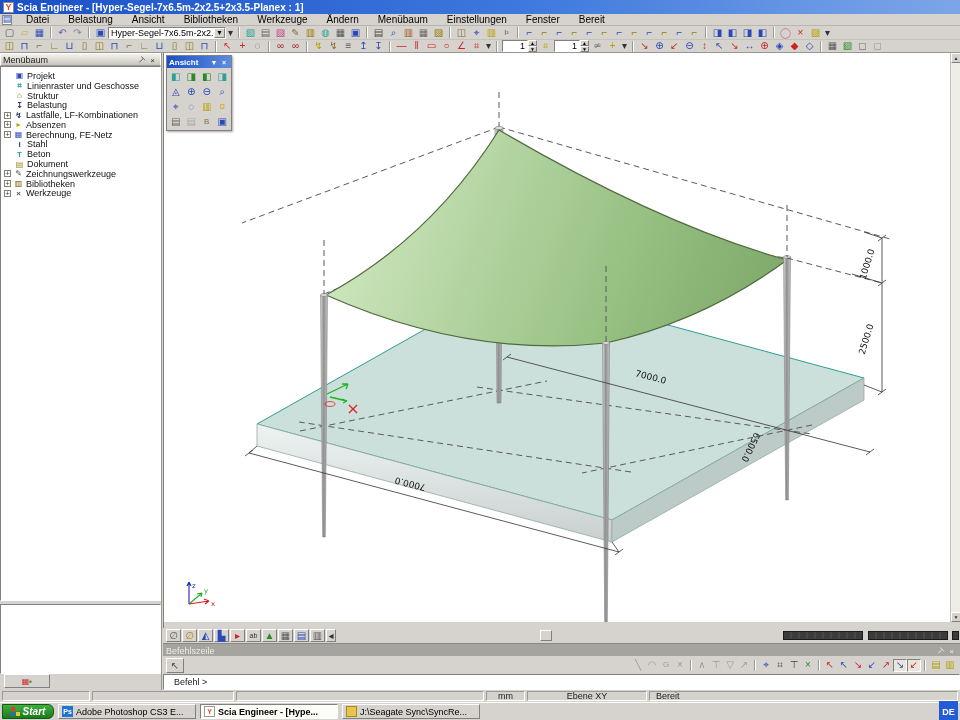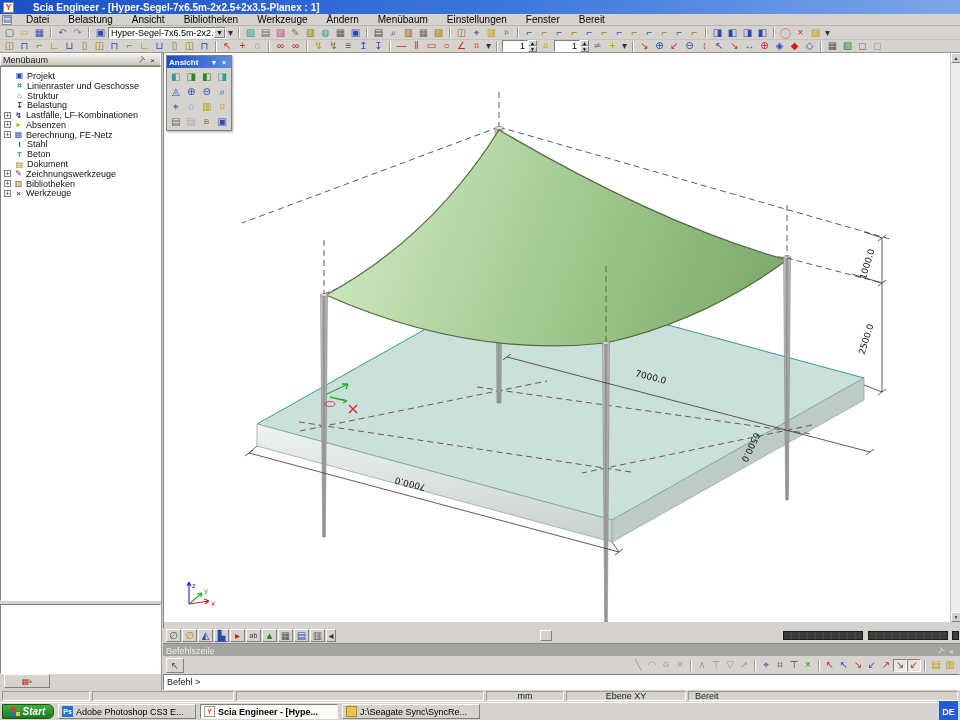--- a/index.html
+++ b/index.html
@@ -2,21 +2,21 @@
 <html><head>
 <meta charset="utf-8">
 <style>
   html,body{margin:0;padding:0;background:#555;}
   *{box-sizing:border-box;}
   #screen{position:relative;width:960px;height:720px;background:#d6d3ce;
     font-family:"Liberation Sans","DejaVu Sans",sans-serif;font-size:11px;color:#000;overflow:hidden;}
   
   #titlebar{position:absolute;left:0;top:0;width:960px;height:14px;
     background:linear-gradient(90deg,#1a50c8,#3e79dd 55%,#7da6e8);display:flex;align-items:center;padding:0 3px;}
-  #titlebar .ttl{color:#fff;font-weight:bold;font-size:10px;white-space:nowrap;margin-left:19px;}
+  #titlebar .ttl{color:#fff;font-weight:bold;font-size:10px;white-space:nowrap;margin-left:3px;}
   .applogo{width:11px;height:11px;background:#fff;border:1px solid #888;color:#d42;font-size:9px;font-weight:bold;
     display:inline-flex;align-items:center;justify-content:center;line-height:1;}
   
   #menubar{position:absolute;left:0;top:14px;width:960px;height:12px;background:#d6d3ce;
     border-bottom:1px solid #b9b6af;display:flex;align-items:center;padding:0 2px;gap:1px;}
   #menubar .mi{padding:8px 5px;font-size:10px;cursor:default;margin-left:8px;}
   
   .tbrow{position:absolute;left:0;width:960px;background:#d6d3ce;display:flex;align-items:center;padding:0 2px;overflow:hidden;}
   #tb1{top:26px;height:14px;border-bottom:1px solid #c5c2bb;}
   #tb2{top:40px;height:13px;border-bottom:1px solid #9a9790;}
@@ -83,21 +83,21 @@
   #cmdhdr{height:13px;background:#a5a49e;display:flex;align-items:flex-end;padding:0 3px;border-top:1px solid #8b8a84;}
   #cmdhdr .ct{color:#ececec;font-size:9px;}
   #cmdhdr .sp{flex:1;}
   #cmdhdr .pbtn{color:#efefef;}
   #cmdbody{height:18px;background:#d6d3ce;display:flex;align-items:center;padding:0 3px;}
   #cursorbtn{width:18px;height:15px;border:1px solid;border-color:#fff #808080 #808080 #fff;
     display:flex;align-items:center;justify-content:center;font-size:10px;color:#444;background:#d6d3ce;}
   #snapbar{margin-left:auto;display:flex;align-items:center;}
   #snapbar .tbtn{width:14px;}
   #cmdinput{height:16px;margin:0;background:#fff;border:1px solid;border-color:#808080 #fff #fff #808080;
-    font-size:9px;display:flex;align-items:center;padding-left:3px;color:#222;}
+    font-size:9px;display:flex;align-items:center;padding-left:10px;color:#222;}
   
   #statusbar{position:absolute;left:0;top:690px;width:960px;height:12px;background:#d6d3ce;display:flex;gap:2px;padding:1px 2px 0 2px;}
   .scell{border:1px solid;border-color:#9a9a94 #fff #fff #9a9a94;font-size:9px;display:flex;align-items:center;
     justify-content:center;height:10px;color:#222;}
   
   #taskbar{position:absolute;left:0;top:702px;width:960px;height:18px;background:#d6d3ce;border-top:1px solid #fff;
     display:flex;align-items:center;padding:0 2px;gap:4px;}
   #startbtn{width:52px;height:15px;background:linear-gradient(#3fae3f,#1d7a1d);border:1px solid #135a13;border-radius:0 6px 6px 0;
     color:#fff;font-weight:bold;font-style:italic;font-size:10px;display:flex;align-items:center;justify-content:center;gap:3px;}
   .winflag{display:grid;grid-template-columns:4px 4px;grid-template-rows:4px 4px;gap:1px;}
@@ -844,21 +844,21 @@
         <span>Befehl &gt;</span>
       </div>
 
     </div>
   </div>
 
   <div id="statusbar">
       <span class="scell" style="width: 88px;"></span>
       <span class="scell" style="width: 142px;"></span>
       <span class="scell" style="width: 248px;"></span>
-      <span class="scell" style="width: 78px;">mm</span>
+      <span class="scell" style="width: 39px;">mm</span>
       <span class="scell" style="width: 120px;">Ebene XY</span>
       <span class="scell" style="flex: 1 1 0%; justify-content: flex-start; padding-left: 6px;">Bereit</span>
     </div>
 
   <div id="taskbar">
     <div id="startbtn">
       <span class="winflag">
         <i style="background:#e33;"></i>
           <i style="background:#3a3;"></i>
           <i style="background:#36c;"></i>

